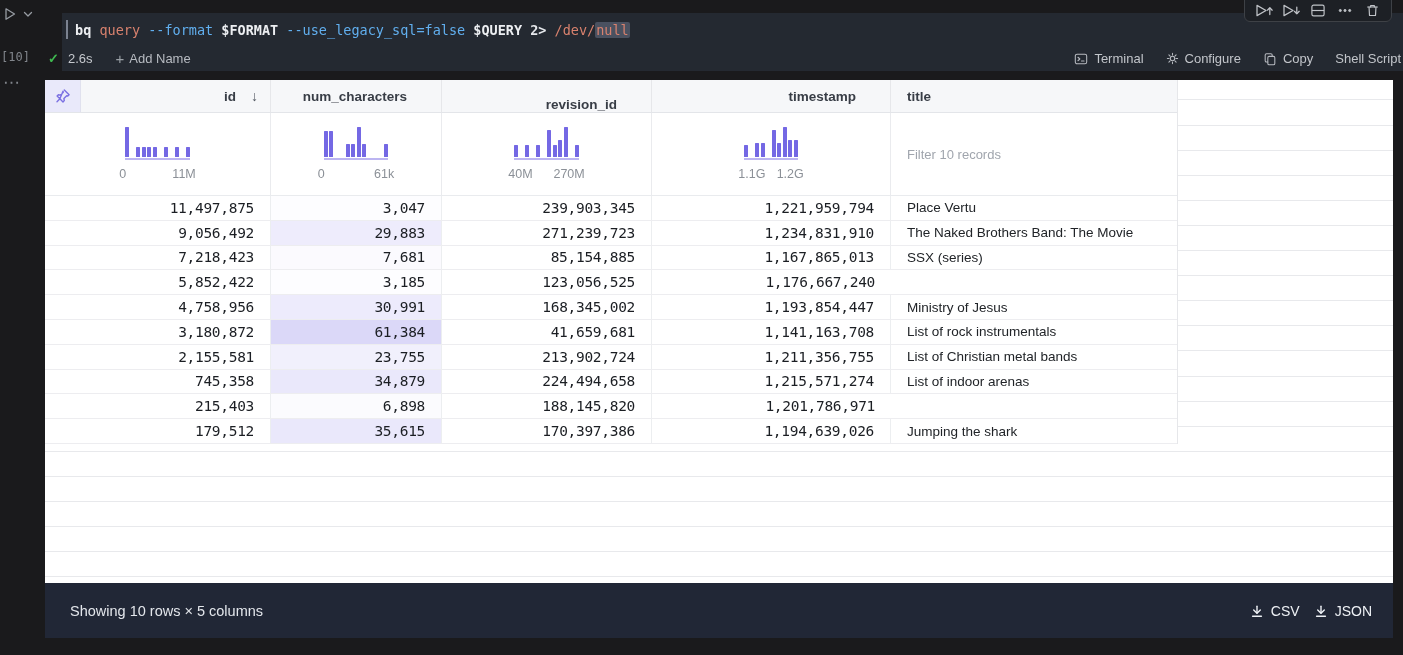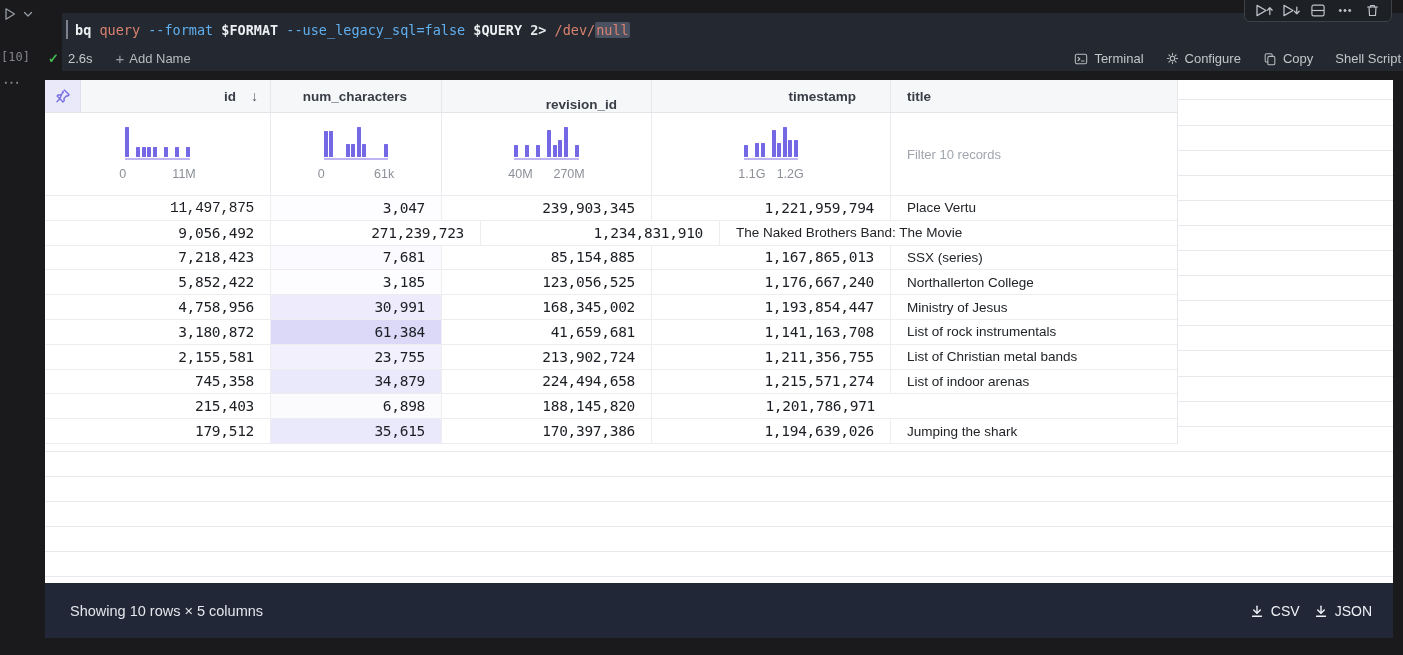--- a/index.html
+++ b/index.html
@@ -328,45 +328,45 @@
                 <span>1.2G</span>
               </div>
             </div>
           </div>
           <div class="f-cell text-col" style="width: 286px;">
             <input class="filter-input" type="text" placeholder="Filter 10 records" style="">
           </div>
         </div>
       <div class="rows">
           <div class="d-row">
-            <div class="d-cell" style="width: 226px; font-family: Liberation Mono, monospace;">11,497,875</div>
+            <div class="d-cell" style="width: 226px;">11,497,875</div>
             <div class="d-cell" style="width: 171px; background: rgba(116, 104, 228, 0.01);">3,047</div>
             <div class="d-cell" style="width: 210px;">239,903,345</div>
             <div class="d-cell" style="width: 239px;">1,221,959,794</div>
             <div class="d-cell text-col" style="width: 286px;">Place Vertu</div>
           </div>
           <div class="d-row">
             <div class="d-cell" style="width: 226px;">9,056,492</div>
+            <div class="d-cell" style="width: 171px; background: rgba(116, 104, 228, 0.125);">29,883</div>
             <div class="d-cell" style="width: 210px;">271,239,723</div>
             <div class="d-cell" style="width: 239px;">1,234,831,910</div>
             <div class="d-cell text-col" style="width: 286px;">The Naked Brothers Band: The Movie</div>
           </div>
           <div class="d-row">
             <div class="d-cell" style="width: 226px;">7,218,423</div>
             <div class="d-cell" style="width: 171px; background: rgba(116, 104, 228, 0.03);">7,681</div>
             <div class="d-cell" style="width: 210px;">85,154,885</div>
             <div class="d-cell" style="width: 239px;">1,167,865,013</div>
             <div class="d-cell text-col" style="width: 286px;">SSX (series)</div>
           </div>
           <div class="d-row">
             <div class="d-cell" style="width: 226px;">5,852,422</div>
             <div class="d-cell" style="width: 171px; background: rgba(116, 104, 228, 0.01);">3,185</div>
             <div class="d-cell" style="width: 210px;">123,056,525</div>
             <div class="d-cell" style="width: 239px;">1,176,667,240</div>
-            <div class="d-cell text-col" style="width: 286px;">Northallerton College</div>
           </div>
           <div class="d-row">
             <div class="d-cell" style="width: 226px;">4,758,956</div>
             <div class="d-cell" style="width: 171px; background: rgba(116, 104, 228, 0.13);">30,991</div>
             <div class="d-cell" style="width: 210px;">168,345,002</div>
             <div class="d-cell" style="width: 239px;">1,193,854,447</div>
             <div class="d-cell text-col" style="width: 286px;">Ministry of Jesus</div>
           </div>
           <div class="d-row">
             <div class="d-cell" style="width: 226px;">3,180,872</div>

